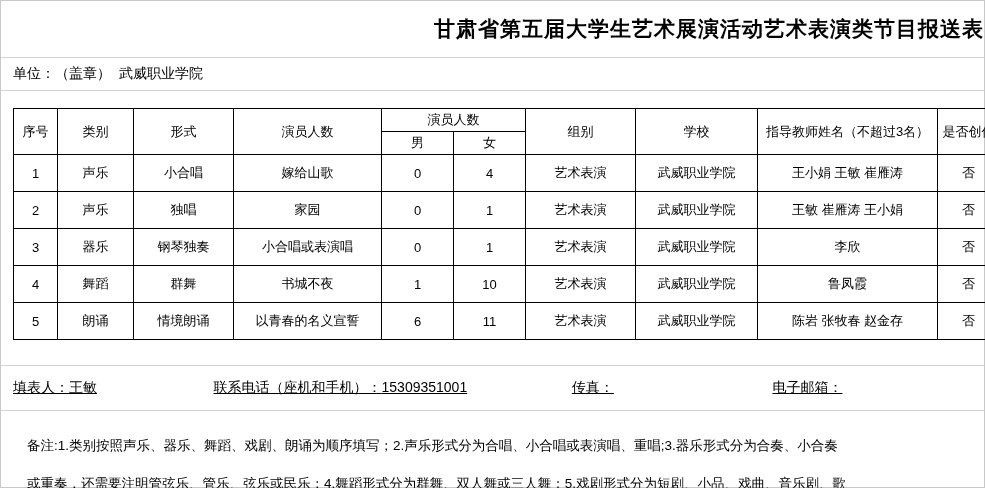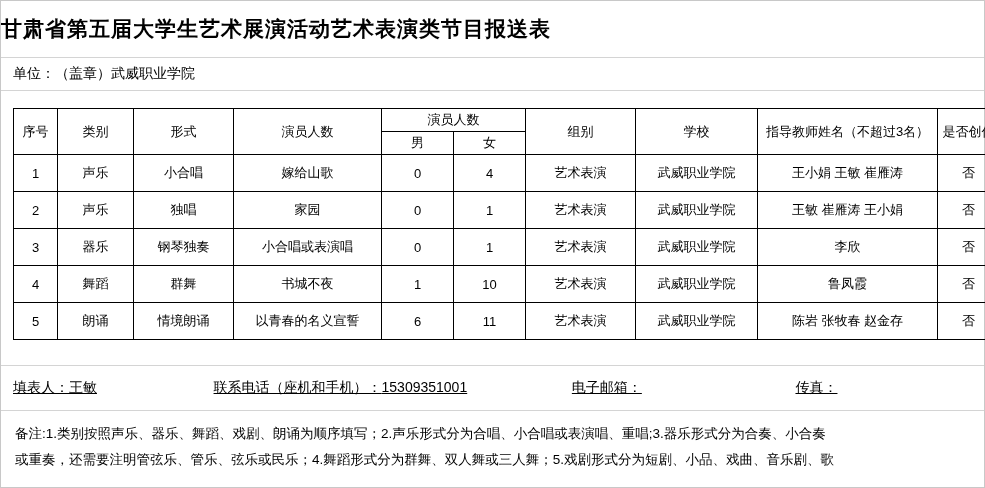--- a/index.html
+++ b/index.html
@@ -21,35 +21,36 @@
     box-sizing: border-box;
     border-left: 1px solid #c8c8c8;
     border-right: 1px solid #c8c8c8;
     border-top: 1px solid #c8c8c8;
     border-bottom: 1px solid #c8c8c8;
   }
   .title-row {
     height: 56px;
     display: flex;
     align-items: center;
-    justify-content: flex-start;
+    justify-content: flex-end;
     border-bottom: 1px solid #d4d4d4;
   }
   .title-text {
     font-size: 21px;
     font-weight: bold;
     letter-spacing: 1px;
   }
   .unit-row {
     height: 32px;
     display: flex;
     align-items: center;
     padding-left: 12px;
     font-size: 14px;
     border-bottom: 1px solid #d4d4d4;
+    gap: 8px;
   }
   .table-wrap {
     padding: 17px 12px;
     box-sizing: border-box;
   }
   table.main {
     width: 961px;
     border-collapse: collapse;
     table-layout: fixed;
     font-size: 13px;
@@ -93,21 +94,21 @@
   .f1 { width: 196px; }
   .f2 { width: 360px; }
   .f3 { width: 196px; }
   .f4 { width: 220px; }
 
   .remarks {
     padding: 8px 10px 0 10px;
     font-size: 13.5px;
     line-height: 1.62;
   }
-  .remarks p { margin: 4px; }
+  .remarks p { margin: 16px; }
 </style>
 </head>
 <body>
 
 <div class="page">
 
   <div class="title-row">
     <div class="title-text">甘肃省第五届大学生艺术展演活动艺术表演类节目报送表</div>
   </div>
 
@@ -218,25 +219,25 @@
     </table>
   </div>
 
   <div class="footer-row">
     <div class="footer-cell f1">
       <span>填表人：</span><span>王敏</span>
     </div>
     <div class="footer-cell f2">
       <span>联系电话（座机和手机）：</span><span>15309351001</span>
     </div>
+    <div class="footer-cell f3">
+      <span>传真：</span><span></span>
+    </div>
     <div class="footer-cell f4">
       <span>电子邮箱：</span><span></span>
-    </div>
-    <div class="footer-cell f3">
-      <span>传真：</span><span></span>
     </div>
   </div>
 
   <div class="remarks">
     <p>备注:1.类别按照声乐、器乐、舞蹈、戏剧、朗诵为顺序填写；2.声乐形式分为合唱、小合唱或表演唱、重唱;3.器乐形式分为合奏、小合奏</p>
     <p>或重奏，还需要注明管弦乐、管乐、弦乐或民乐；4.舞蹈形式分为群舞、双人舞或三人舞；5.戏剧形式分为短剧、小品、戏曲、音乐剧、歌</p>
   </div>
 
 </div>
 

